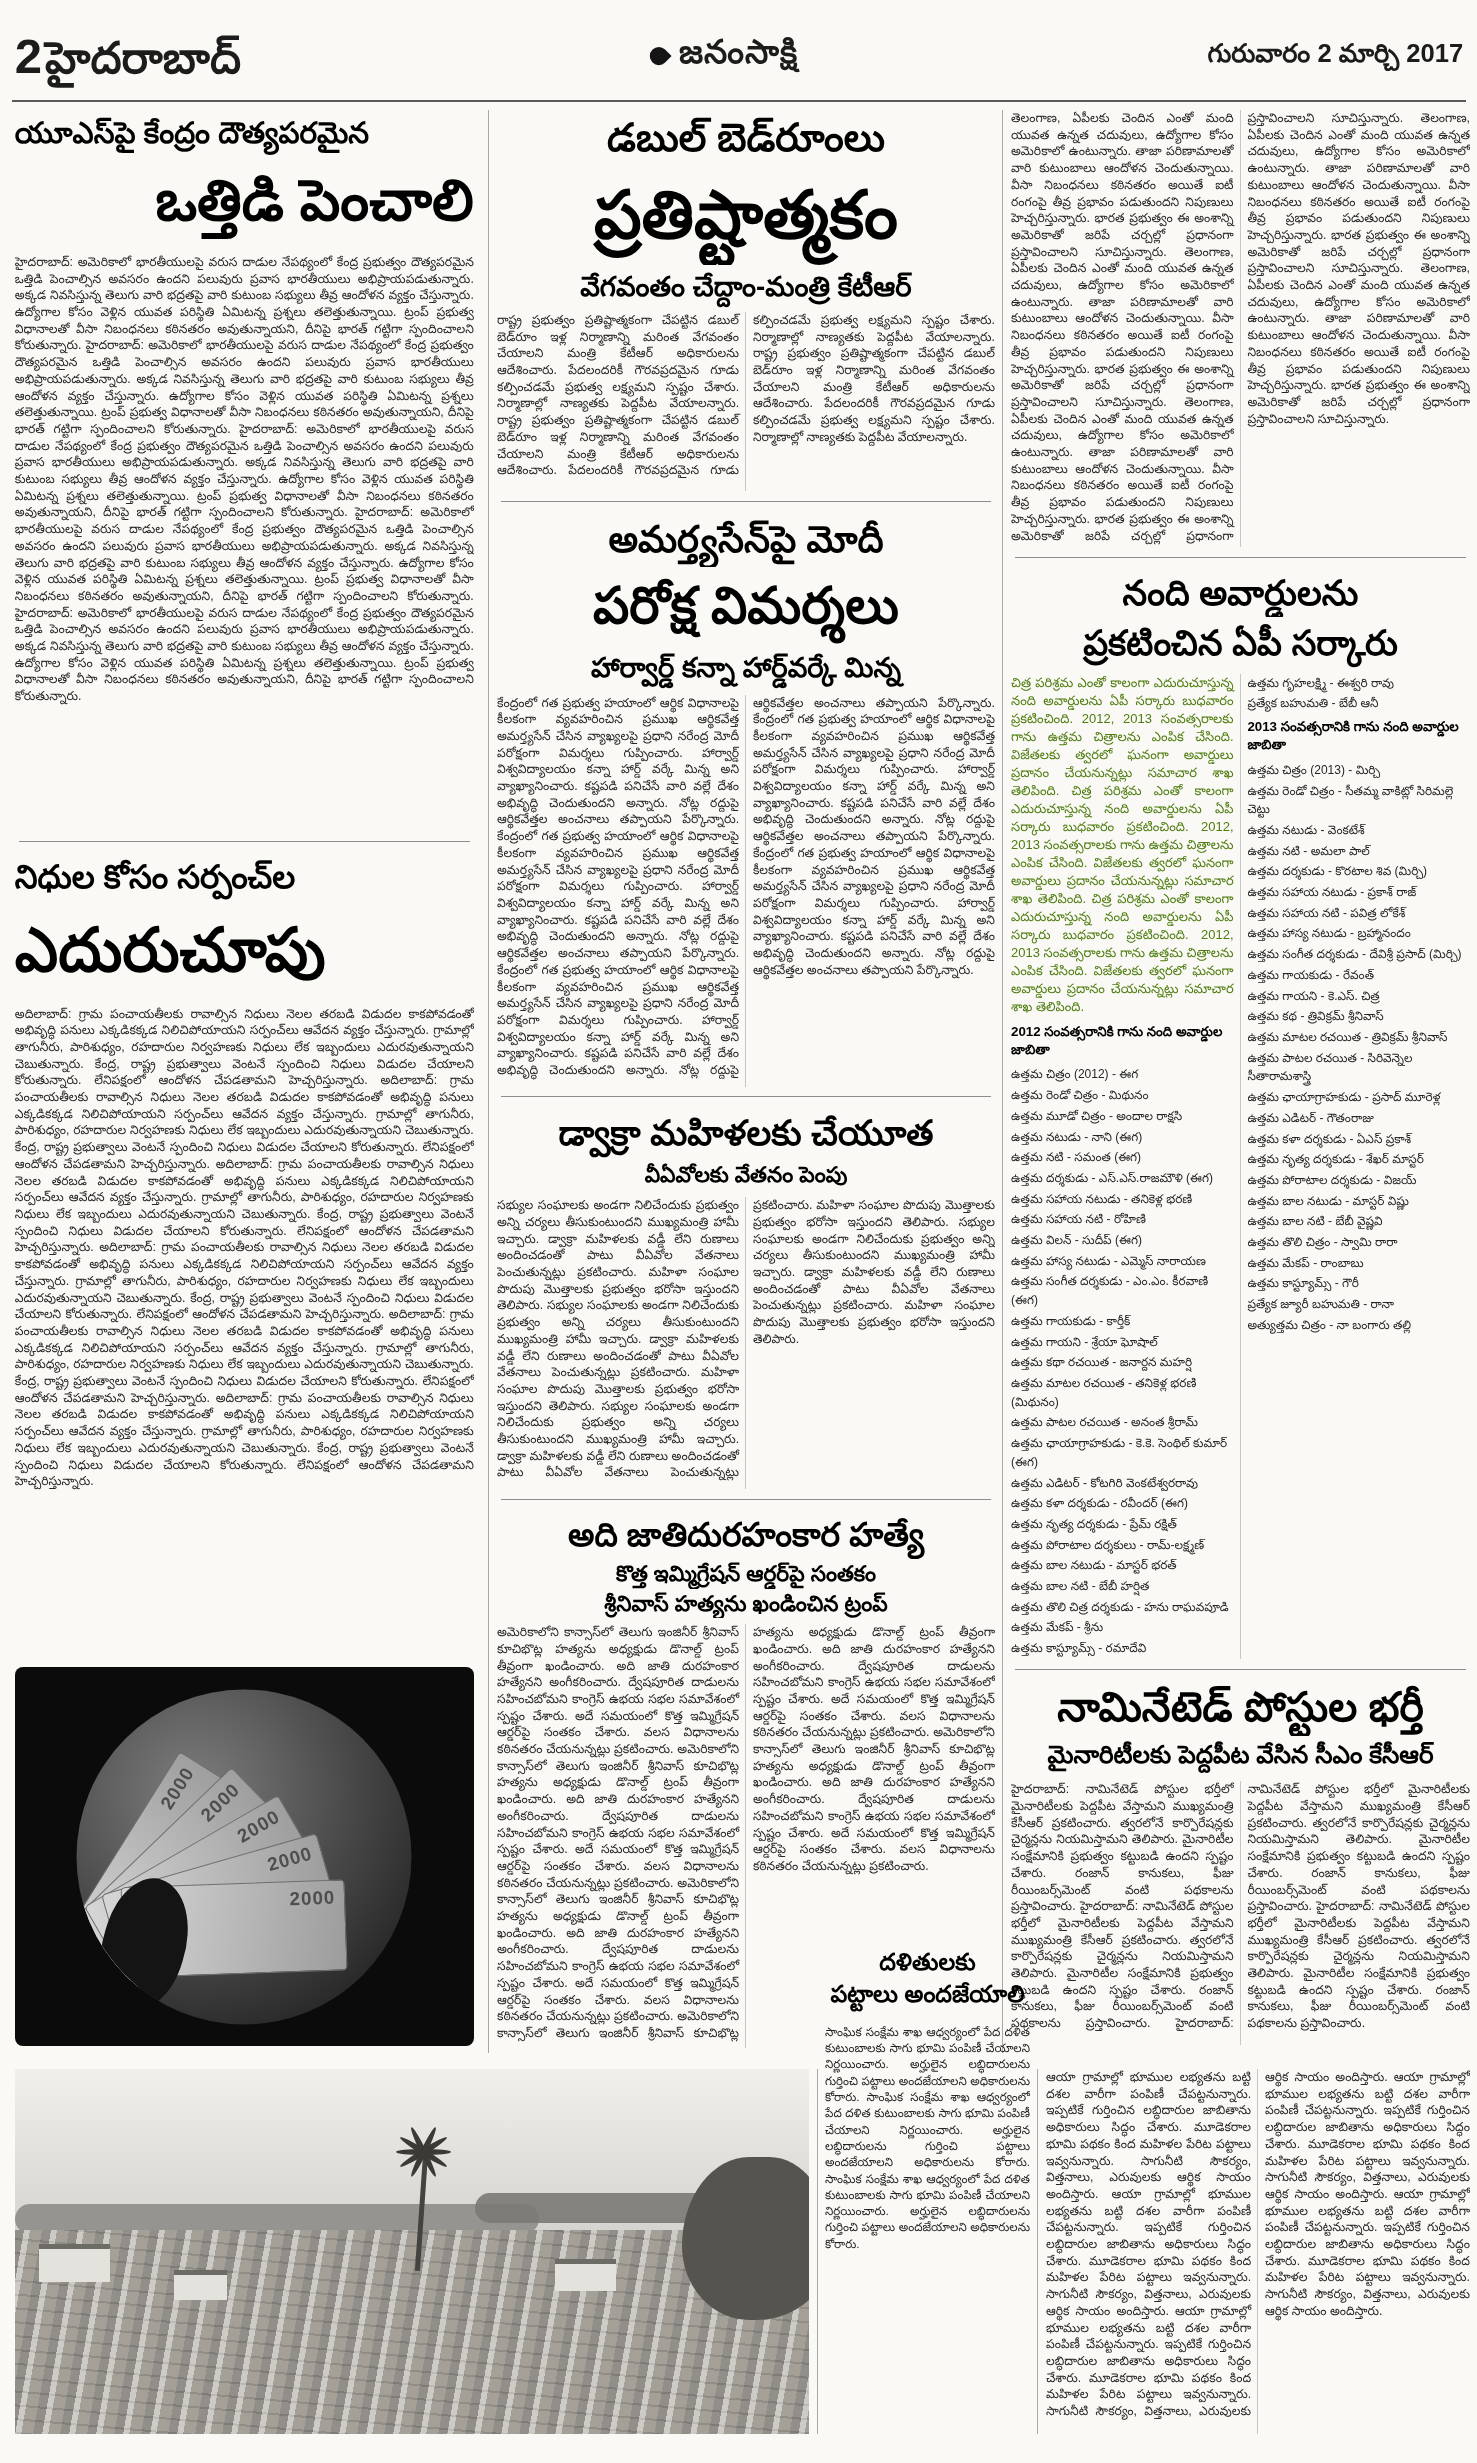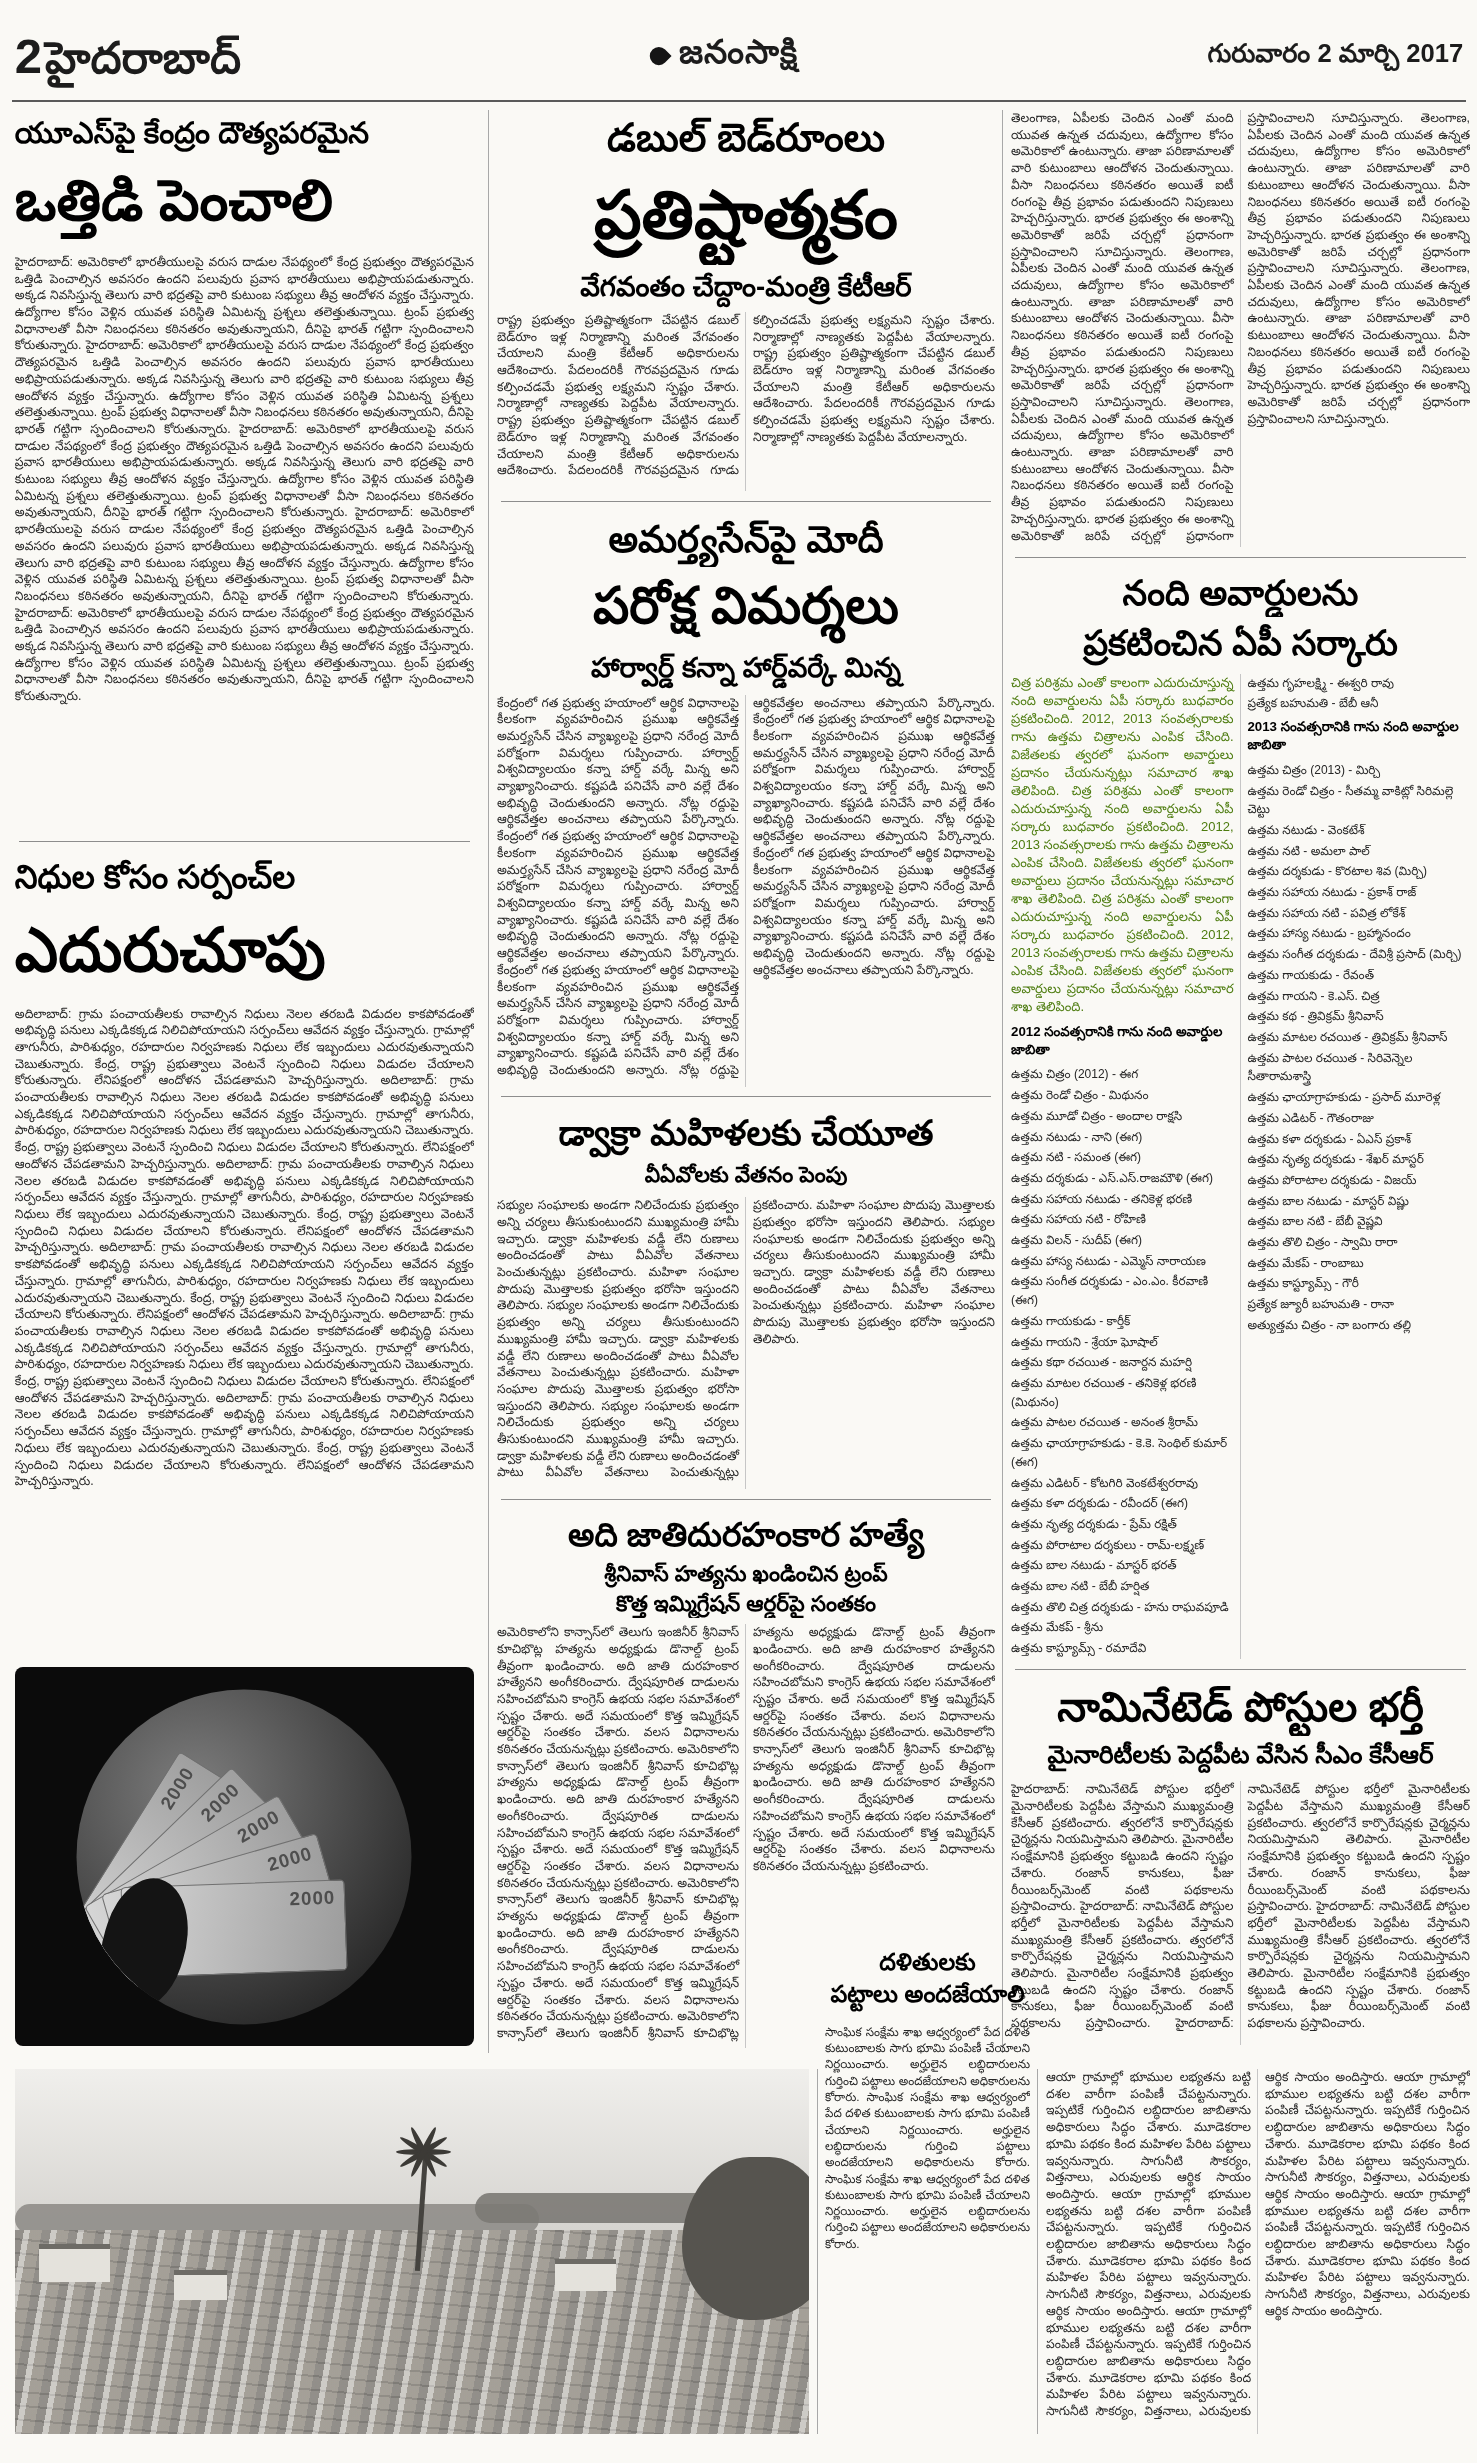--- a/index.html
+++ b/index.html
@@ -26,21 +26,21 @@
   #col-right{left:1011px;width:459px;}
 
   .kicker,.hl,.subhead{font-weight:bold;color:#000;overflow:hidden;margin:0;}
   .body-text{font-size:12.3px;line-height:16.7px;text-align:justify;overflow:hidden;color:#262626;}
   .two-col{column-count:2;column-gap:13.8px;column-rule:1px solid #c6c6c6;column-fill:auto;}
   .h-divider{border-top:1px solid #8d8d8d;margin:9.9px 3.9px;}
   .v-rule{position:absolute;width:1px;background:#a8a8a8;}
 
   
   .k1{font-size:29.6px;height:45px;line-height:45px;}
-  .hl1{font-size:57px;height:95px;line-height:91px;}
+  .hl1{font-size:57px;height:95px;line-height:91px;text-align:right;}
   .bt-a1{height:577px;margin-top:3.9px;}
   .k2{font-size:32.5px;height:51px;line-height:51px;}
   .hl2{font-size:61px;height:99px;line-height:95px;}
   .bt-a2{height:646px;margin-top:3.9px;}
 
   
   .k3{font-size:39px;height:55px;line-height:55px;text-align:center;}
   .hl3{font-size:67px;height:100px;line-height:99px;text-align:center;}
   .sh3{font-size:27.6px;height:43px;line-height:43px;text-align:center;}
   .bt-a3{height:179px;margin-top:3.9px;}
@@ -193,22 +193,22 @@
     </article>
     <div class="h-divider"></div>
     <article>
       <h1 class="hl hl5">డ్వాక్రా మహిళలకు చేయూత</h1>
       <div class="subhead sh5">వీఏవోలకు వేతనం పెంపు</div>
       <div class="body-text two-col bt-a5">సభ్యుల సంఘాలకు అండగా నిలిచేందుకు ప్రభుత్వం అన్ని చర్యలు తీసుకుంటుందని ముఖ్యమంత్రి హామీ ఇచ్చారు. డ్వాక్రా మహిళలకు వడ్డీ లేని రుణాలు అందించడంతో పాటు వీఏవోల వేతనాలు పెంచుతున్నట్లు ప్రకటించారు. మహిళా సంఘాల పొదుపు మొత్తాలకు ప్రభుత్వం భరోసా ఇస్తుందని తెలిపారు. సభ్యుల సంఘాలకు అండగా నిలిచేందుకు ప్రభుత్వం అన్ని చర్యలు తీసుకుంటుందని ముఖ్యమంత్రి హామీ ఇచ్చారు. డ్వాక్రా మహిళలకు వడ్డీ లేని రుణాలు అందించడంతో పాటు వీఏవోల వేతనాలు పెంచుతున్నట్లు ప్రకటించారు. మహిళా సంఘాల పొదుపు మొత్తాలకు ప్రభుత్వం భరోసా ఇస్తుందని తెలిపారు. సభ్యుల సంఘాలకు అండగా నిలిచేందుకు ప్రభుత్వం అన్ని చర్యలు తీసుకుంటుందని ముఖ్యమంత్రి హామీ ఇచ్చారు. డ్వాక్రా మహిళలకు వడ్డీ లేని రుణాలు అందించడంతో పాటు వీఏవోల వేతనాలు పెంచుతున్నట్లు ప్రకటించారు. మహిళా సంఘాల పొదుపు మొత్తాలకు ప్రభుత్వం భరోసా ఇస్తుందని తెలిపారు. సభ్యుల సంఘాలకు అండగా నిలిచేందుకు ప్రభుత్వం అన్ని చర్యలు తీసుకుంటుందని ముఖ్యమంత్రి హామీ ఇచ్చారు. డ్వాక్రా మహిళలకు వడ్డీ లేని రుణాలు అందించడంతో పాటు వీఏవోల వేతనాలు పెంచుతున్నట్లు ప్రకటించారు. మహిళా సంఘాల పొదుపు మొత్తాలకు ప్రభుత్వం భరోసా ఇస్తుందని తెలిపారు. </div>
     </article>
     <div class="h-divider"></div>
     <article>
       <h1 class="hl hl6">అది జాతిదురహంకార హత్యే</h1>
+      <div class="subhead sh6">కొత్త ఇమ్మిగ్రేషన్ ఆర్డర్‌పై సంతకం</div>
       <div class="subhead sh6">శ్రీనివాస్ హత్యను ఖండించిన ట్రంప్</div>
-      <div class="subhead sh6">కొత్త ఇమ్మిగ్రేషన్ ఆర్డర్‌పై సంతకం</div>
       <div class="body-text two-col bt-a6">అమెరికాలోని కాన్సాస్‌లో తెలుగు ఇంజినీర్ శ్రీనివాస్ కూచిభొట్ల హత్యను అధ్యక్షుడు డొనాల్డ్ ట్రంప్ తీవ్రంగా ఖండించారు. అది జాతి దురహంకార హత్యేనని అంగీకరించారు. ద్వేషపూరిత దాడులను సహించబోమని కాంగ్రెస్ ఉభయ సభల సమావేశంలో స్పష్టం చేశారు. అదే సమయంలో కొత్త ఇమ్మిగ్రేషన్ ఆర్డర్‌పై సంతకం చేశారు. వలస విధానాలను కఠినతరం చేయనున్నట్లు ప్రకటించారు. అమెరికాలోని కాన్సాస్‌లో తెలుగు ఇంజినీర్ శ్రీనివాస్ కూచిభొట్ల హత్యను అధ్యక్షుడు డొనాల్డ్ ట్రంప్ తీవ్రంగా ఖండించారు. అది జాతి దురహంకార హత్యేనని అంగీకరించారు. ద్వేషపూరిత దాడులను సహించబోమని కాంగ్రెస్ ఉభయ సభల సమావేశంలో స్పష్టం చేశారు. అదే సమయంలో కొత్త ఇమ్మిగ్రేషన్ ఆర్డర్‌పై సంతకం చేశారు. వలస విధానాలను కఠినతరం చేయనున్నట్లు ప్రకటించారు. అమెరికాలోని కాన్సాస్‌లో తెలుగు ఇంజినీర్ శ్రీనివాస్ కూచిభొట్ల హత్యను అధ్యక్షుడు డొనాల్డ్ ట్రంప్ తీవ్రంగా ఖండించారు. అది జాతి దురహంకార హత్యేనని అంగీకరించారు. ద్వేషపూరిత దాడులను సహించబోమని కాంగ్రెస్ ఉభయ సభల సమావేశంలో స్పష్టం చేశారు. అదే సమయంలో కొత్త ఇమ్మిగ్రేషన్ ఆర్డర్‌పై సంతకం చేశారు. వలస విధానాలను కఠినతరం చేయనున్నట్లు ప్రకటించారు. అమెరికాలోని కాన్సాస్‌లో తెలుగు ఇంజినీర్ శ్రీనివాస్ కూచిభొట్ల హత్యను అధ్యక్షుడు డొనాల్డ్ ట్రంప్ తీవ్రంగా ఖండించారు. అది జాతి దురహంకార హత్యేనని అంగీకరించారు. ద్వేషపూరిత దాడులను సహించబోమని కాంగ్రెస్ ఉభయ సభల సమావేశంలో స్పష్టం చేశారు. అదే సమయంలో కొత్త ఇమ్మిగ్రేషన్ ఆర్డర్‌పై సంతకం చేశారు. వలస విధానాలను కఠినతరం చేయనున్నట్లు ప్రకటించారు. అమెరికాలోని కాన్సాస్‌లో తెలుగు ఇంజినీర్ శ్రీనివాస్ కూచిభొట్ల హత్యను అధ్యక్షుడు డొనాల్డ్ ట్రంప్ తీవ్రంగా ఖండించారు. అది జాతి దురహంకార హత్యేనని అంగీకరించారు. ద్వేషపూరిత దాడులను సహించబోమని కాంగ్రెస్ ఉభయ సభల సమావేశంలో స్పష్టం చేశారు. అదే సమయంలో కొత్త ఇమ్మిగ్రేషన్ ఆర్డర్‌పై సంతకం చేశారు. వలస విధానాలను కఠినతరం చేయనున్నట్లు ప్రకటించారు. </div>
     </article>
   </section>
 
   <section class="col" id="col-right">
     <div class="body-text two-col bt-cont">తెలంగాణ, ఏపీలకు చెందిన ఎంతో మంది యువత ఉన్నత చదువులు, ఉద్యోగాల కోసం అమెరికాలో ఉంటున్నారు. తాజా పరిణామాలతో వారి కుటుంబాలు ఆందోళన చెందుతున్నాయి. వీసా నిబంధనలు కఠినతరం అయితే ఐటీ రంగంపై తీవ్ర ప్రభావం పడుతుందని నిపుణులు హెచ్చరిస్తున్నారు. భారత ప్రభుత్వం ఈ అంశాన్ని అమెరికాతో జరిపే చర్చల్లో ప్రధానంగా ప్రస్తావించాలని సూచిస్తున్నారు. తెలంగాణ, ఏపీలకు చెందిన ఎంతో మంది యువత ఉన్నత చదువులు, ఉద్యోగాల కోసం అమెరికాలో ఉంటున్నారు. తాజా పరిణామాలతో వారి కుటుంబాలు ఆందోళన చెందుతున్నాయి. వీసా నిబంధనలు కఠినతరం అయితే ఐటీ రంగంపై తీవ్ర ప్రభావం పడుతుందని నిపుణులు హెచ్చరిస్తున్నారు. భారత ప్రభుత్వం ఈ అంశాన్ని అమెరికాతో జరిపే చర్చల్లో ప్రధానంగా ప్రస్తావించాలని సూచిస్తున్నారు. తెలంగాణ, ఏపీలకు చెందిన ఎంతో మంది యువత ఉన్నత చదువులు, ఉద్యోగాల కోసం అమెరికాలో ఉంటున్నారు. తాజా పరిణామాలతో వారి కుటుంబాలు ఆందోళన చెందుతున్నాయి. వీసా నిబంధనలు కఠినతరం అయితే ఐటీ రంగంపై తీవ్ర ప్రభావం పడుతుందని నిపుణులు హెచ్చరిస్తున్నారు. భారత ప్రభుత్వం ఈ అంశాన్ని అమెరికాతో జరిపే చర్చల్లో ప్రధానంగా ప్రస్తావించాలని సూచిస్తున్నారు. తెలంగాణ, ఏపీలకు చెందిన ఎంతో మంది యువత ఉన్నత చదువులు, ఉద్యోగాల కోసం అమెరికాలో ఉంటున్నారు. తాజా పరిణామాలతో వారి కుటుంబాలు ఆందోళన చెందుతున్నాయి. వీసా నిబంధనలు కఠినతరం అయితే ఐటీ రంగంపై తీవ్ర ప్రభావం పడుతుందని నిపుణులు హెచ్చరిస్తున్నారు. భారత ప్రభుత్వం ఈ అంశాన్ని అమెరికాతో జరిపే చర్చల్లో ప్రధానంగా ప్రస్తావించాలని సూచిస్తున్నారు. తెలంగాణ, ఏపీలకు చెందిన ఎంతో మంది యువత ఉన్నత చదువులు, ఉద్యోగాల కోసం అమెరికాలో ఉంటున్నారు. తాజా పరిణామాలతో వారి కుటుంబాలు ఆందోళన చెందుతున్నాయి. వీసా నిబంధనలు కఠినతరం అయితే ఐటీ రంగంపై తీవ్ర ప్రభావం పడుతుందని నిపుణులు హెచ్చరిస్తున్నారు. భారత ప్రభుత్వం ఈ అంశాన్ని అమెరికాతో జరిపే చర్చల్లో ప్రధానంగా ప్రస్తావించాలని సూచిస్తున్నారు. </div>
     <div class="h-divider"></div>
     <article>
       <div class="kicker k8">నంది అవార్డులను</div>
       <h1 class="hl hl8">ప్రకటించిన ఏపీ సర్కారు</h1>

